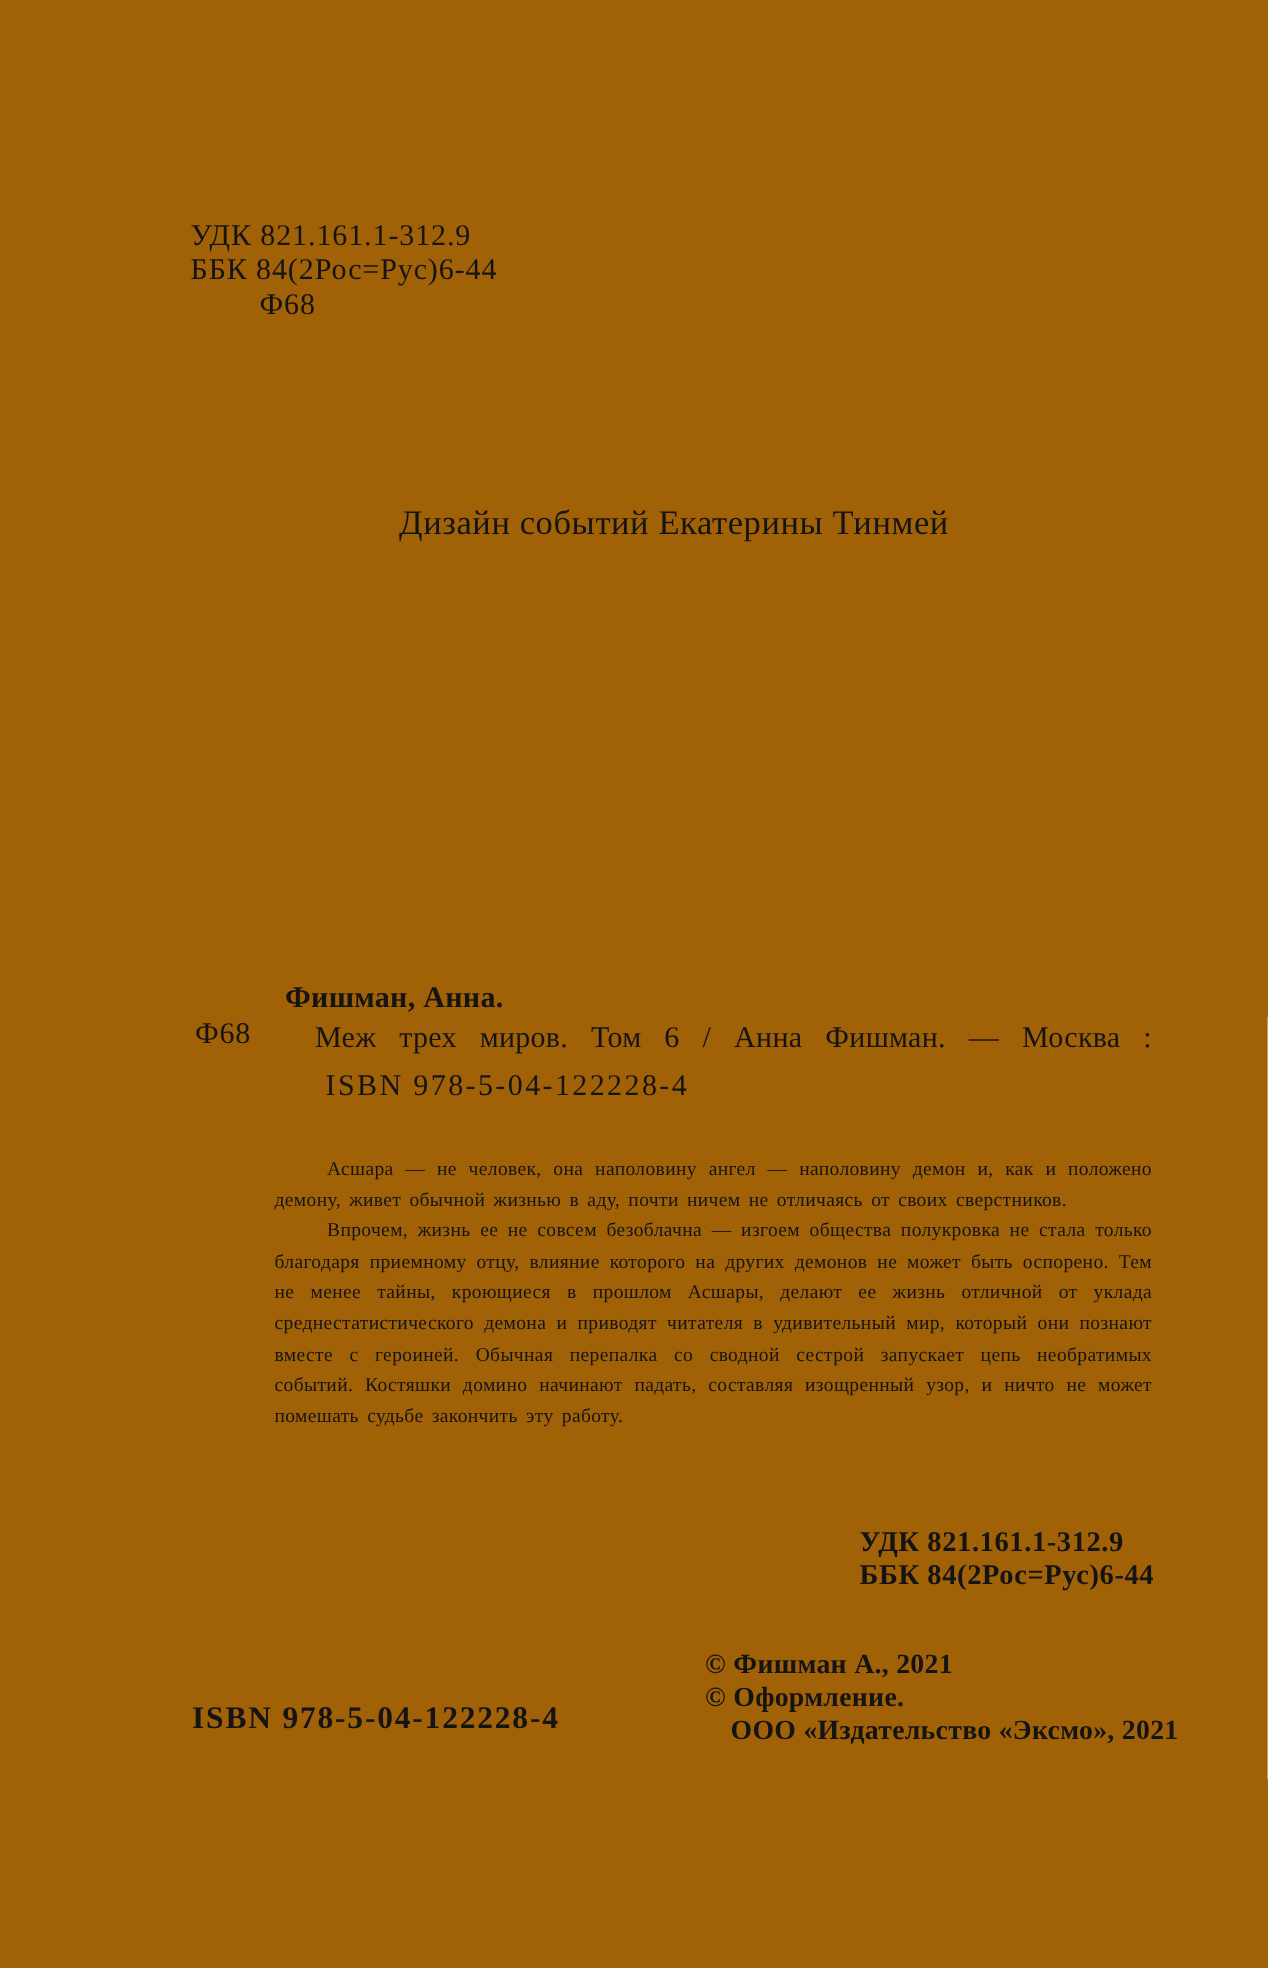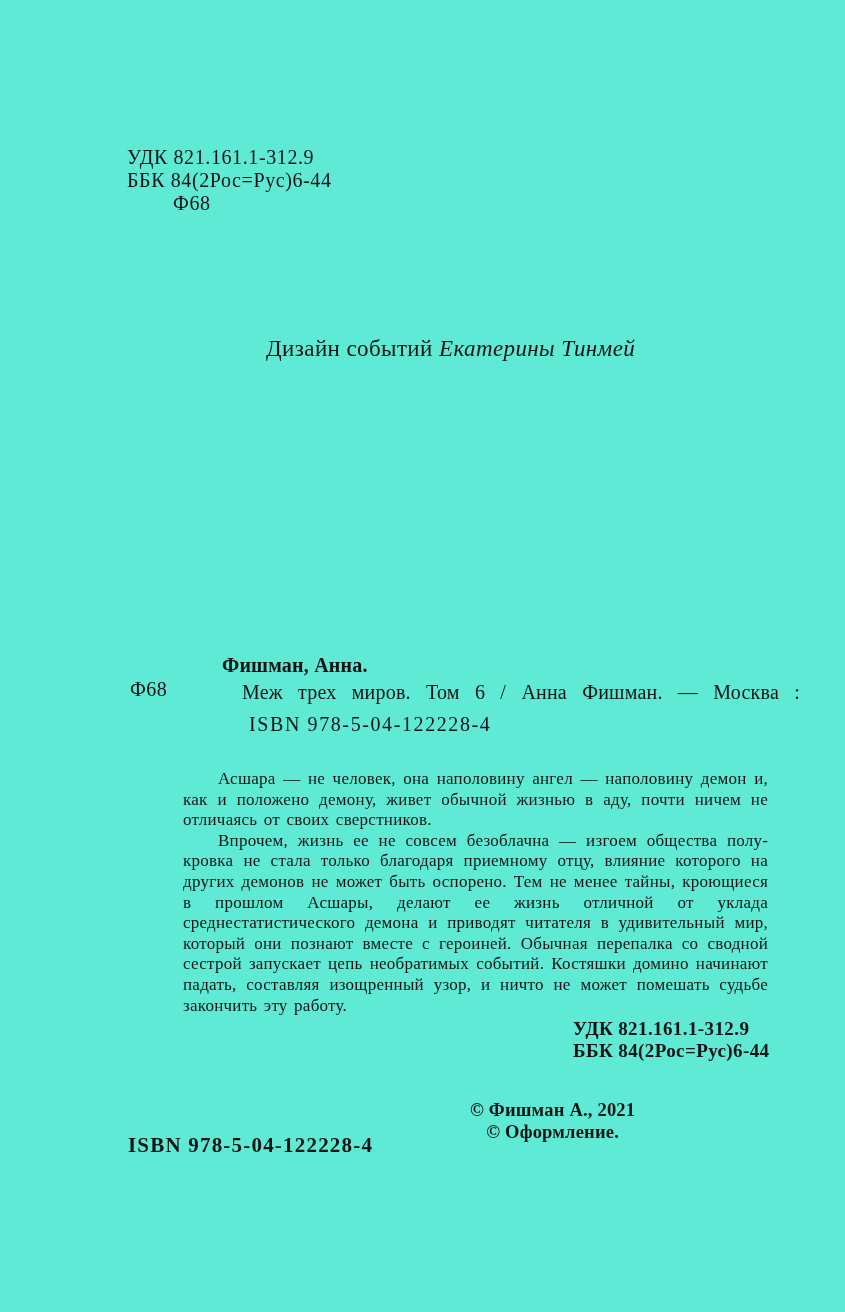--- a/index.html
+++ b/index.html
@@ -5,77 +5,77 @@
   * { margin: 0; padding: 0; box-sizing: border-box; }
   html, body { background: #ffffff; }
   body {
     position: relative;
     width: 845px;
     height: 1312px;
     overflow: hidden;
     font-family: "Liberation Serif", "DejaVu Serif", serif;
     color: #141414;
   }
-  .page { position: absolute; inset: 0; background: #5eead4; }
+  .page { position: absolute; inset: 0; background: #a16207; }
 
   
   .top-codes {
     position: absolute; left: 127px; top: 146px;
     font-size: 20px; line-height: 23px; letter-spacing: 0.6px;
     white-space: nowrap;
   }
   .top-codes .sign-row { padding-left: 46px; }
 
   
   .cover-design {
     position: absolute; left: 266px; top: 336px;
     font-size: 23px; letter-spacing: 0.4px; white-space: nowrap;
   }
-  .cover-design .designer { font-style: italic; }
+  .cover-design .designer { }
 
   
   .catalog-sign {
     position: absolute; left: 130px; top: 678px;
     font-size: 20px; letter-spacing: 0.5px;
   }
   .catalog {
     position: absolute; left: 190px; top: 652px; width: 578px;
-    font-size: 20px; line-height: 26.5px; letter-spacing: 0.2px; margin-left: 32px;
+    font-size: 20px; line-height: 26.5px; letter-spacing: 0.2px;
   }
   .catalog .author { font-weight: bold; }
   .catalog .desc-l1 {
     text-indent: 20px;
     text-align: justify;
     text-align-last: justify;
     white-space: nowrap;
   }
   .catalog .isbn-mid {
     margin-top: 6px; padding-left: 27px; letter-spacing: 1.6px;
   }
 
   
   .annotation {
     position: absolute; left: 183px; top: 769px; width: 585px;
-    font-size: 17px; line-height: 20.6px;
+    font-size: 13px; line-height: 20.6px;
     text-align: justify; letter-spacing: 0.25px; word-spacing: 2px;
   }
   .annotation p { text-indent: 35px; }
 
   
   .bottom-codes {
     position: absolute; left: 573px; top: 1018px;
     font-size: 19px; line-height: 21.5px; font-weight: bold;
     letter-spacing: 0.4px; white-space: nowrap;
   }
 
   
   .copyright {
     position: absolute; left: 470px; top: 1099px;
     font-size: 18.5px; line-height: 22px; font-weight: bold;
-    letter-spacing: 0.2px; white-space: nowrap; text-align: center;
+    letter-spacing: 0.2px; white-space: nowrap;
   }
   .copyright .org-row { padding-left: 17px; }
 
   
   .isbn-bottom {
     position: absolute; left: 128px; top: 1133px;
     font-size: 21px; font-weight: bold; letter-spacing: 1.2px;
     white-space: nowrap;
   }
 </style>
@@ -108,17 +108,18 @@
   </div>
 
   <div class="bottom-codes">
     <div>УДК 821.161.1-312.9</div>
     <div>ББК 84(2Рос=Рус)6-44</div>
   </div>
 
   <div class="copyright">
     <div>© Фишман А., 2021</div>
     <div>© Оформление.</div>
+    <div class="org-row">ООО «Издательство «Эксмо», 2021</div>
   </div>
 
   <div class="isbn-bottom">ISBN 978-5-04-122228-4</div>
 
 </div>
 
 </body></html>

